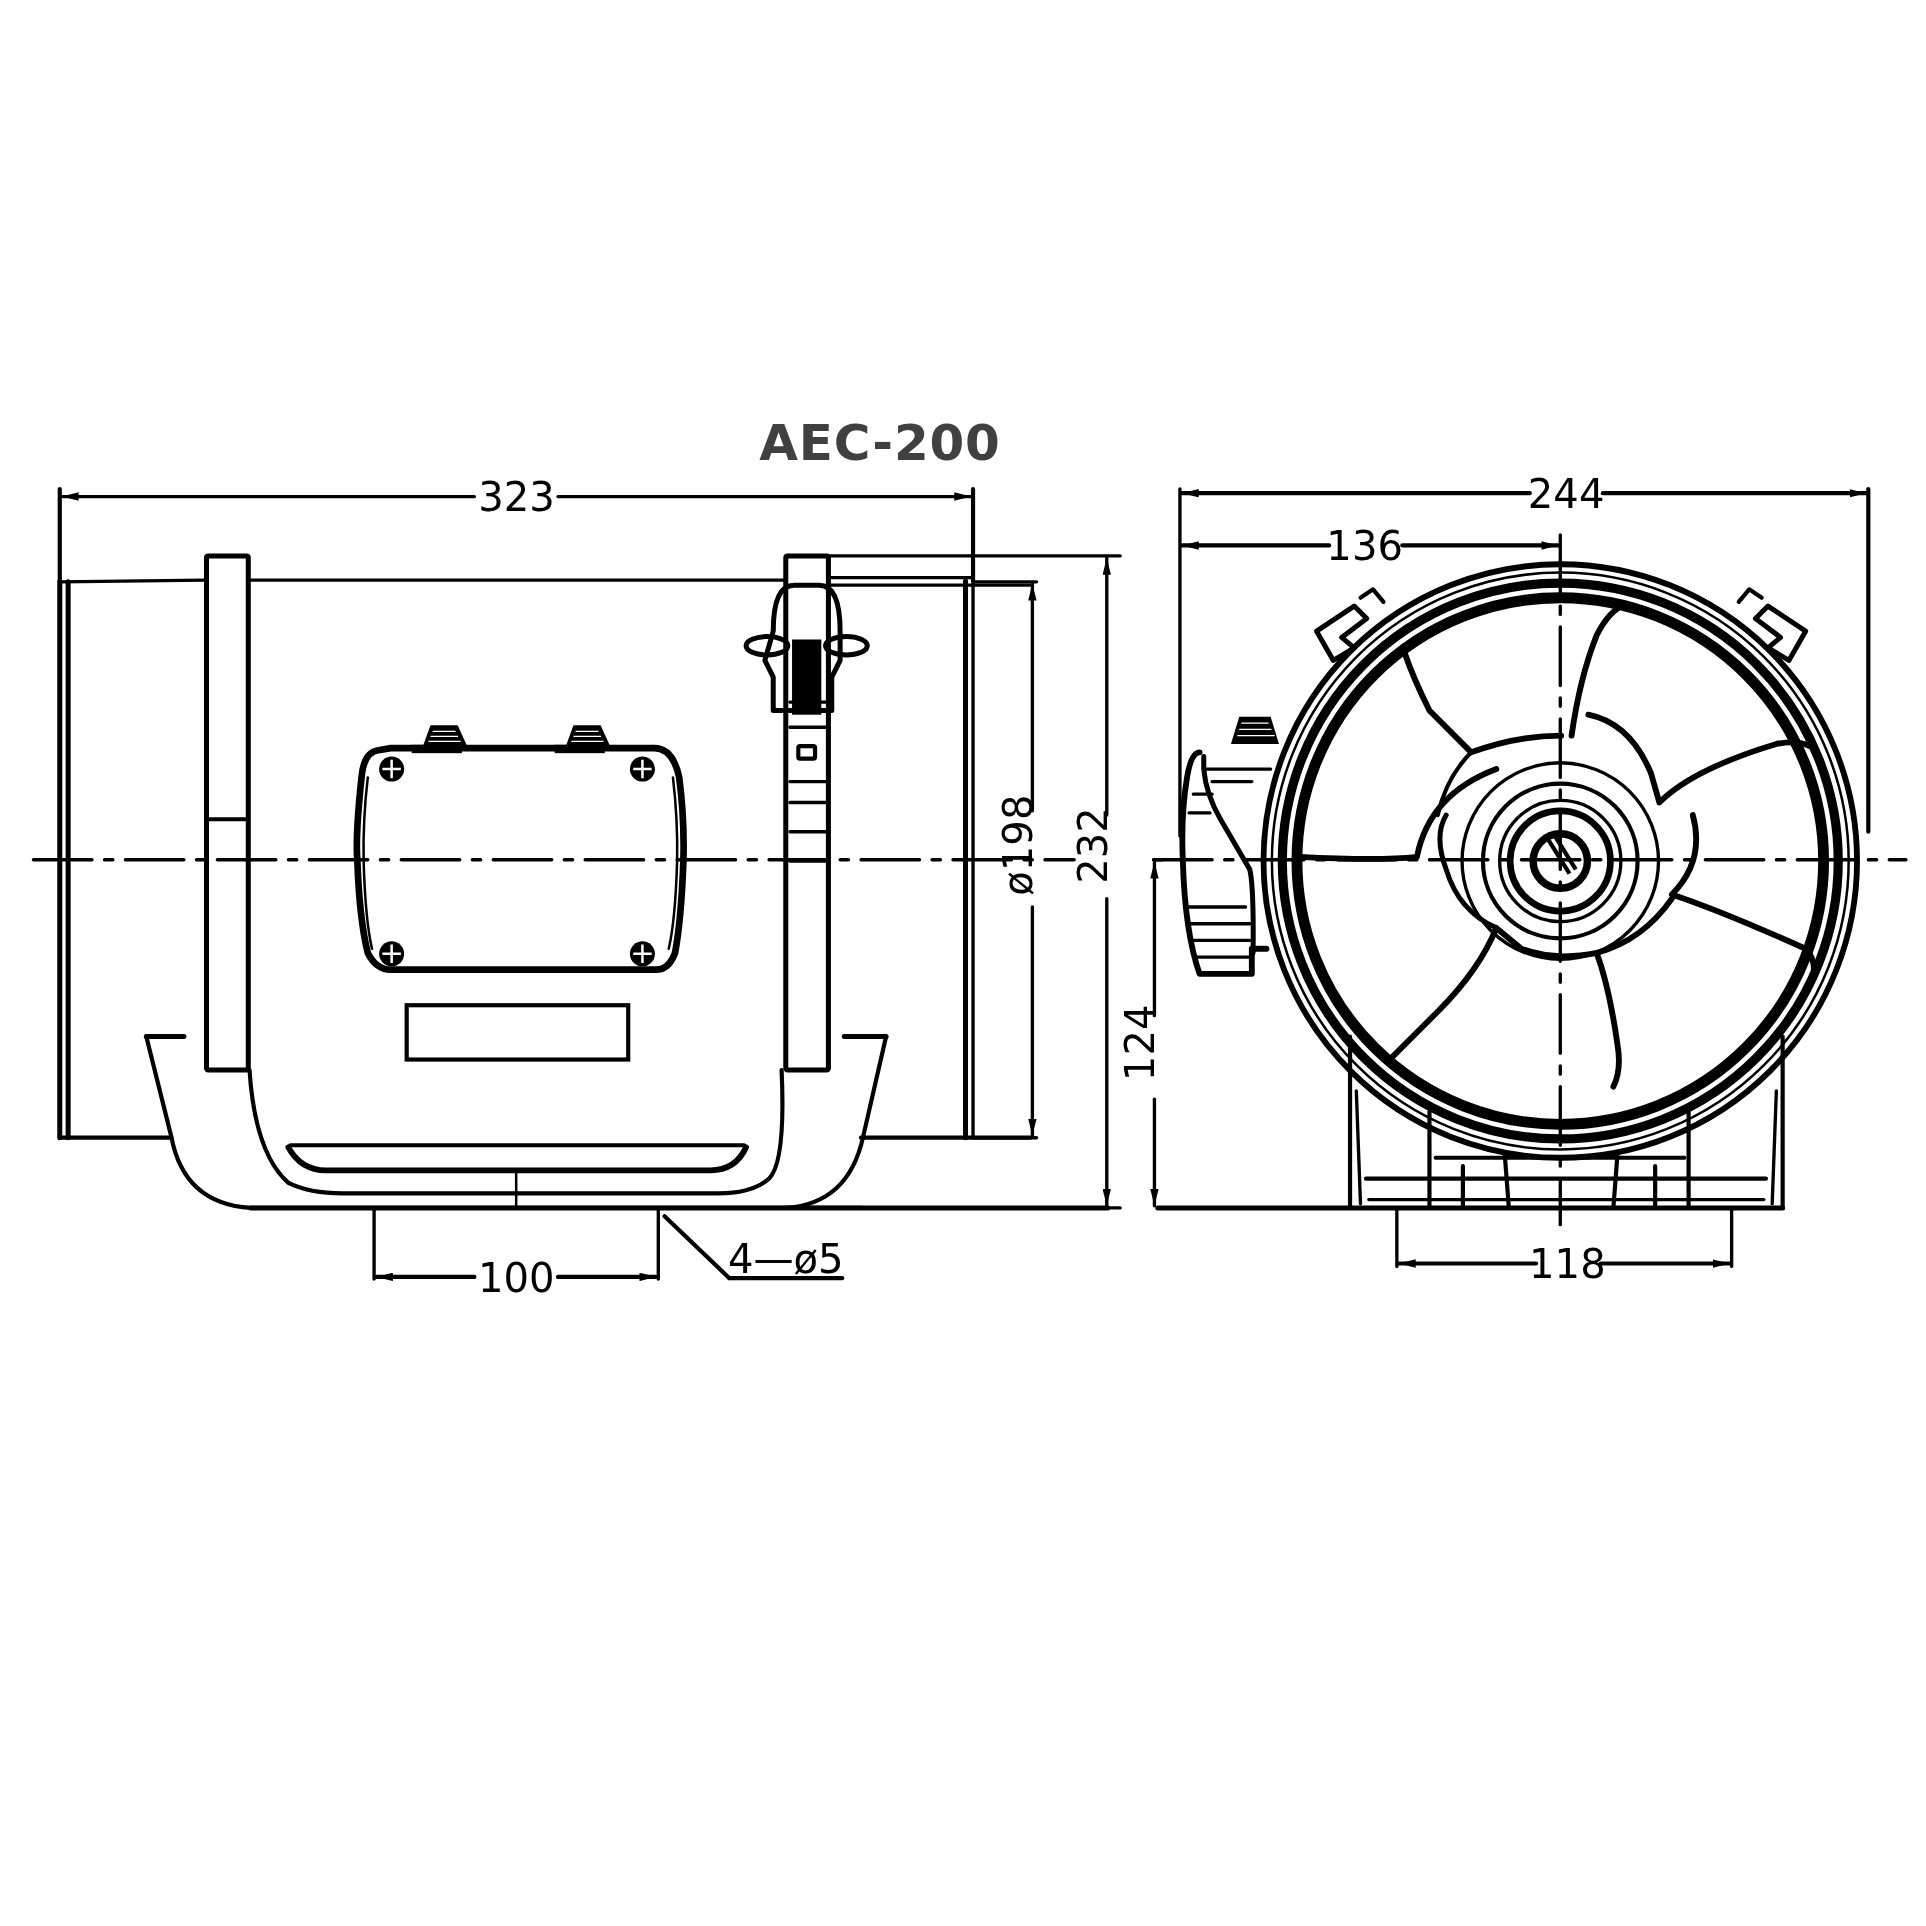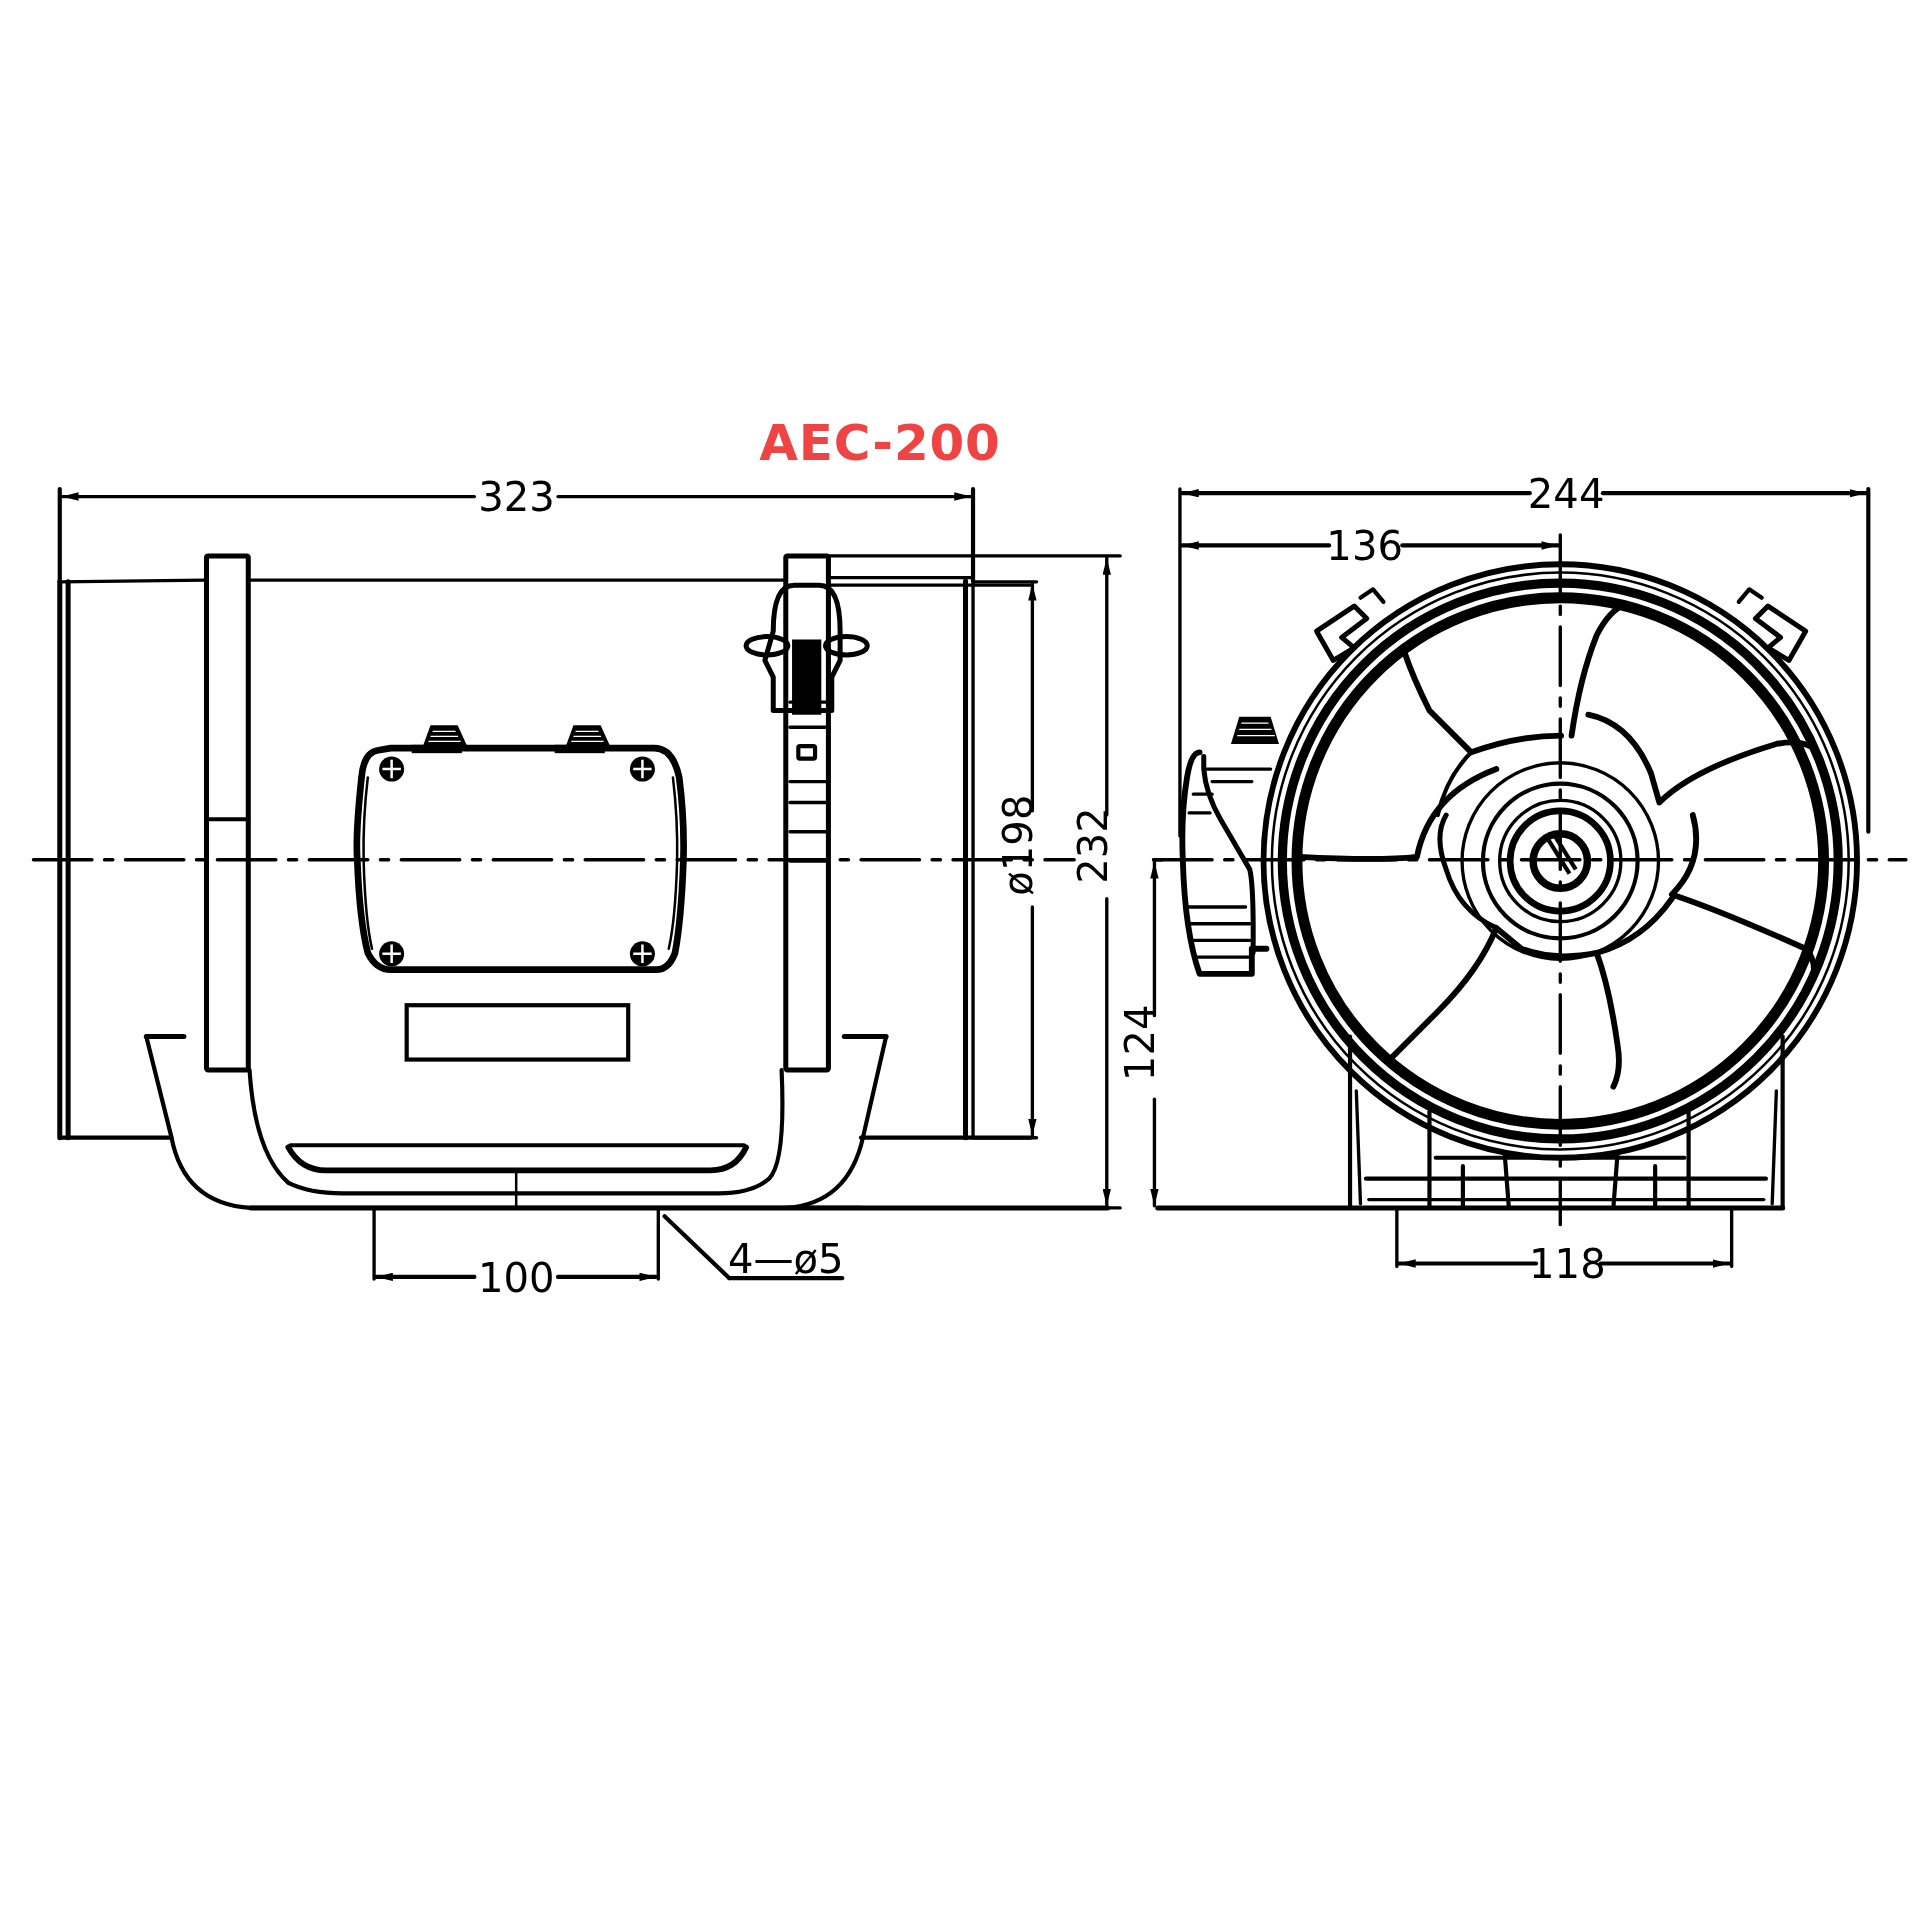--- a/index.html
+++ b/index.html
@@ -12,21 +12,21 @@
   }
   .dim {
     font-family: "DejaVu Sans", sans-serif; font-size: 96px; fill: #000;
   }
   .ln { stroke: #000; fill: none; stroke-linecap: round; stroke-linejoin: round; }
   .c { stroke: #000; fill: none; stroke-width: 8; stroke-dasharray: 140 30 20 30; stroke-linecap: round; }
 </style>
 </head>
 <body>
 
-<div class="title" id="title" style="color: #ef4444;">AEC-200</div>
+<div class="title" id="title" style="color: #404040;">AEC-200</div>
 
 <svg id="drawing" viewBox="0 0 4608 4608" xmlns="http://www.w3.org/2000/svg">
   <defs>
     <marker id="arr" viewBox="0 0 40 20" refX="40" refY="10" markerWidth="40" markerHeight="20" markerUnits="userSpaceOnUse" orient="auto-start-reverse">
       <path d="M0,0 L40,10 L0,20 z" fill="#000"></path>
     </marker>
   </defs>
 
   <g>
 

